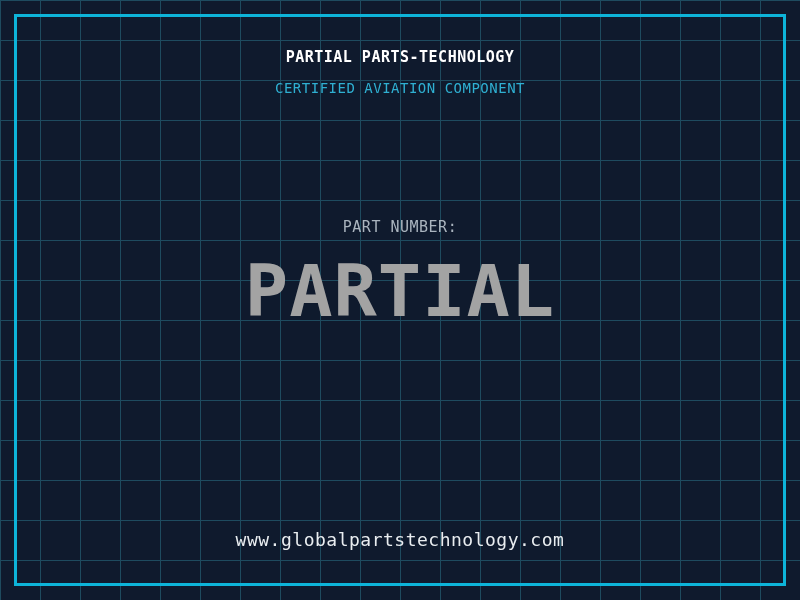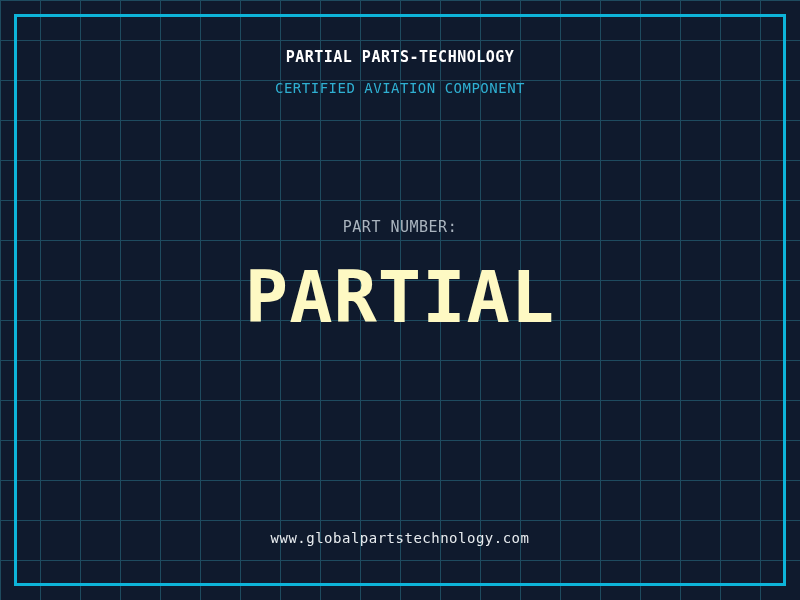--- a/index.html
+++ b/index.html
@@ -55,34 +55,34 @@
   }
 
   .part-label {
     top: 220px;
     font-size: 15px;
     color: #aab4be;
     letter-spacing: 0.5px;
   }
 
   .part-value {
-    top: 258px;
+    top: 252px;
     height: 78px;
     display: flex;
     align-items: center;
     justify-content: center;
     font-size: 72px;
     font-weight: bold;
-    color: #fef9c3;
+    color: #a3a3a3;
     letter-spacing: 1px;
   }
 
   .footer-url {
     top: 531px;
-    font-size: 14px;
+    font-size: 18px;
     color: #e9edf0;
     letter-spacing: 0.5px;
   }
 </style>
 </head>
 <body>
 
 <div class="frame"></div>
 
 <div class="txt title">PARTIAL PARTS-TECHNOLOGY</div>

